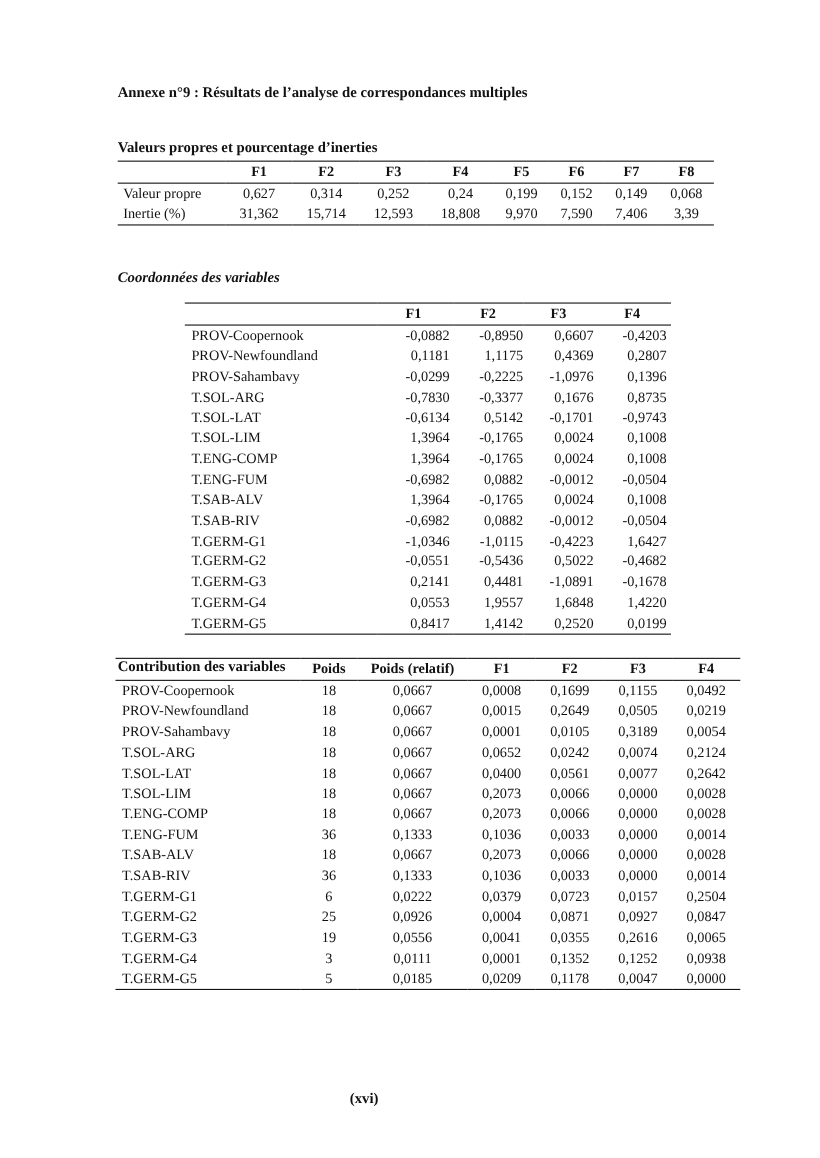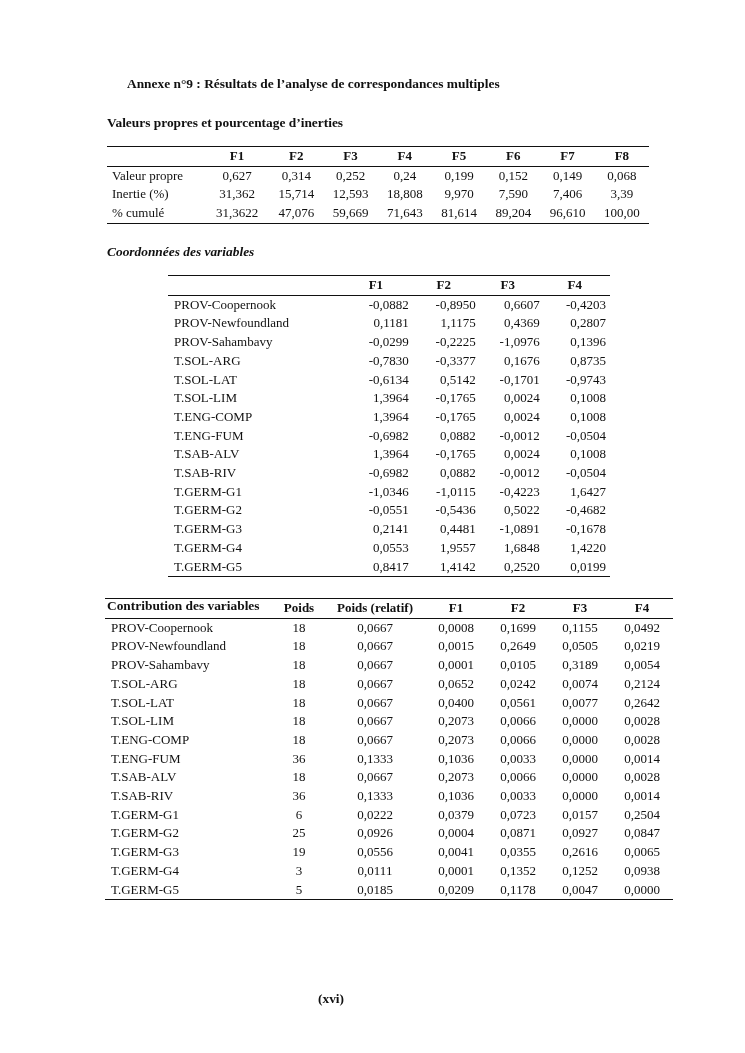--- a/index.html
+++ b/index.html
@@ -40,23 +40,23 @@
     #t3 th, #t3 td { height: 18.7px; line-height: 18.7px; text-align: center; }
     #t3 td.lbl { padding-left: 6px; text-align: left; }
     #t3 col.c0 { width: 168px; }
     #t3 col.c1 { width: 52px; }
     #t3 col.c2 { width: 100px; }
     .page-number { position: absolute; left: 0; width: 662px; top: 991px; text-align: center; font-weight: bold; font-size: 13.4px; }
   </style>
 </head>
 <body>
 
-<div class="heading" style="left:107px; top:76px;margin-left:20px;">Annexe n°9 : Résultats de l’analyse de correspondances multiples</div>
-
-<div class="heading" style="left:107px; top:115px;">Valeurs propres et pourcentage d’inerties</div>
+<div class="heading" style="left:107px; top:76px;">Annexe n°9 : Résultats de l’analyse de correspondances multiples</div>
+
+<div class="heading" style="left:107px; top:126px;">Valeurs propres et pourcentage d’inerties</div>
 <table id="t1">
   <colgroup>
       <col class="c0">
       <col>
       <col>
       <col>
       <col>
       <col>
       <col>
       <col>
@@ -91,31 +91,20 @@
         <td class="lbl">Inertie (%)</td>
         <td class="v1">31,362</td>
         <td class="v2">15,714</td>
         <td class="v3">12,593</td>
         <td class="v4">18,808</td>
         <td class="v5">9,970</td>
         <td class="v6">7,590</td>
         <td class="v7">7,406</td>
         <td class="v8">3,39</td>
       </tr>
-      <tr>
-        <td class="lbl">% cumulé</td>
-        <td class="v1">31,3622</td>
-        <td class="v2">47,076</td>
-        <td class="v3">59,669</td>
-        <td class="v4">71,643</td>
-        <td class="v5">81,614</td>
-        <td class="v6">89,204</td>
-        <td class="v7">96,610</td>
-        <td class="v8">100,00</td>
-      </tr>
     </tbody>
 </table>
 
 <div class="heading" style="left:107px; top:244px;font-style:italic;">Coordonnées des variables</div>
 <table id="t2">
   <colgroup>
       <col class="c0">
       <col>
       <col>
       <col>

